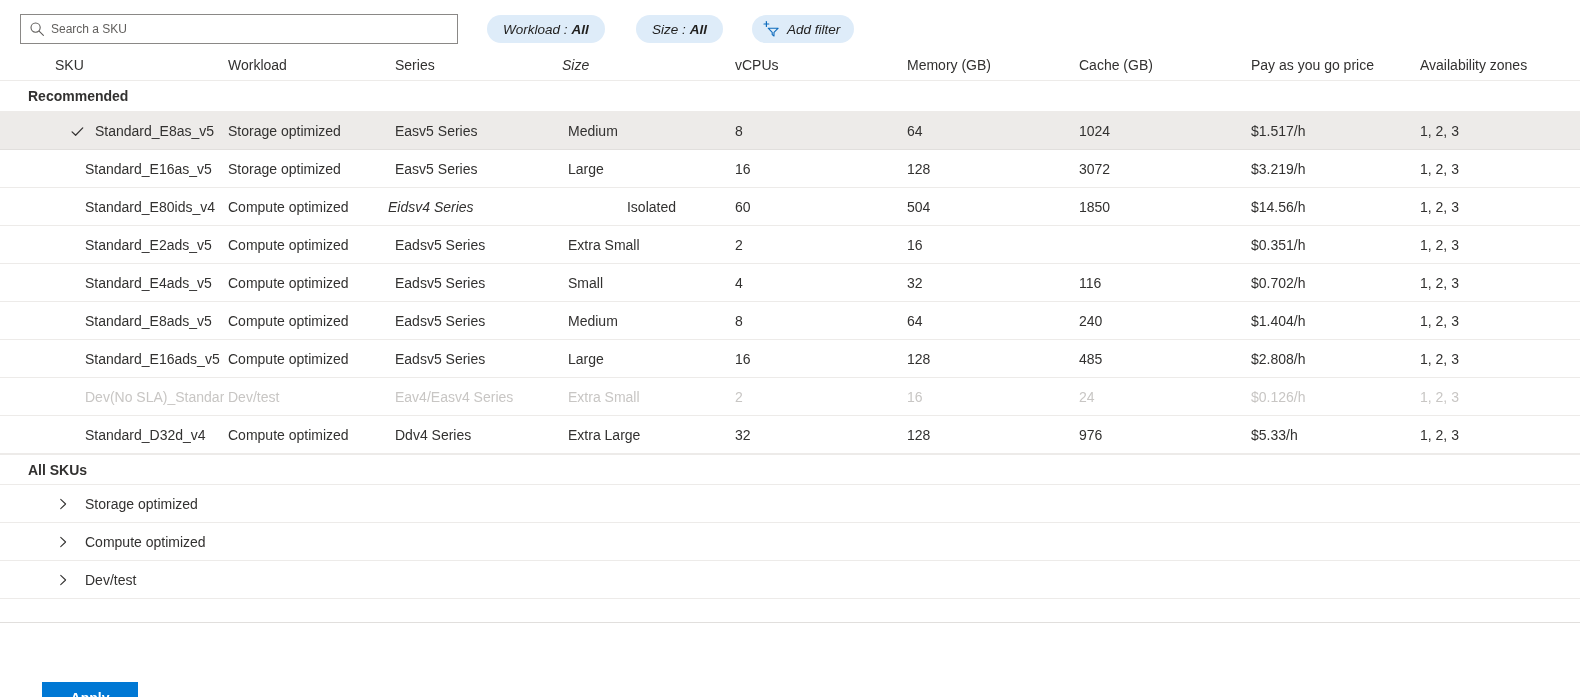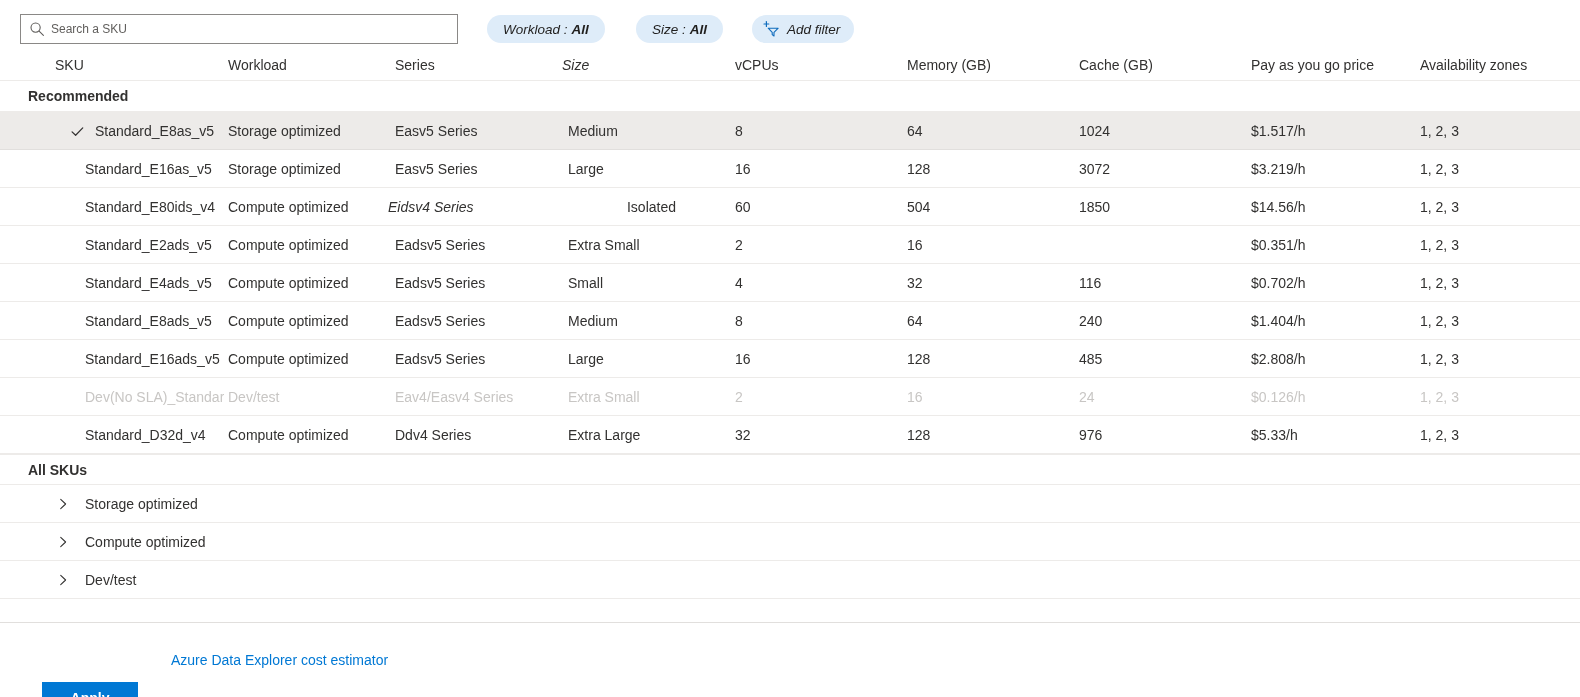--- a/index.html
+++ b/index.html
@@ -311,16 +311,15 @@
           </span>
           <span class="exp-label">Dev/test</span>
         </div>
       </div>
   </div>
 
   <div class="table-footer-divider"></div>
 
   <div class="footer">
     <button class="apply-btn">Apply</button>
-    <a class="cost-link">Azure Data Explorer cost estimator</a>
   </div>
 
 </div>
 
 </body></html>

